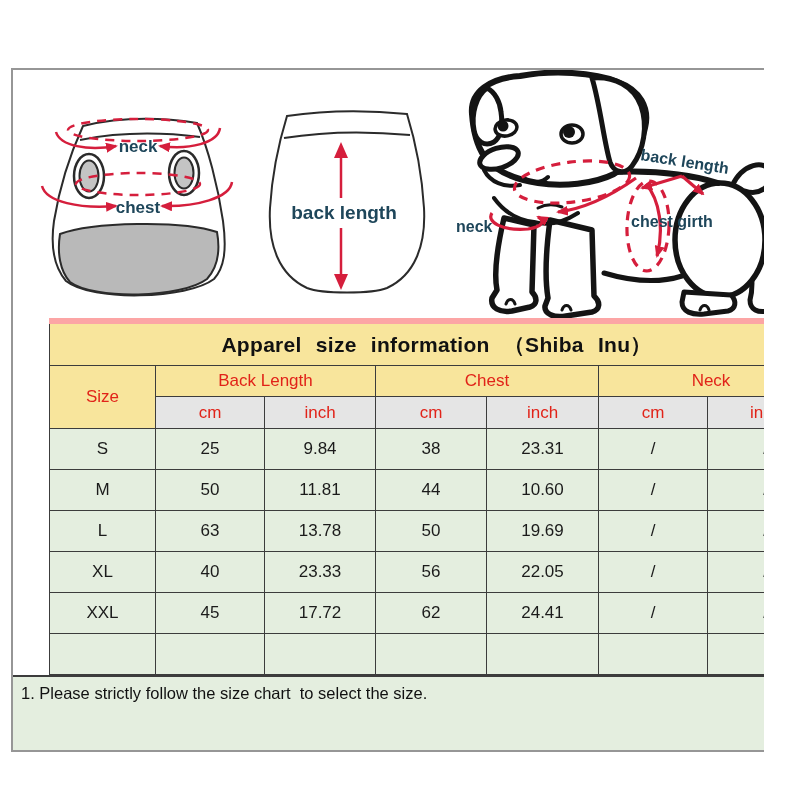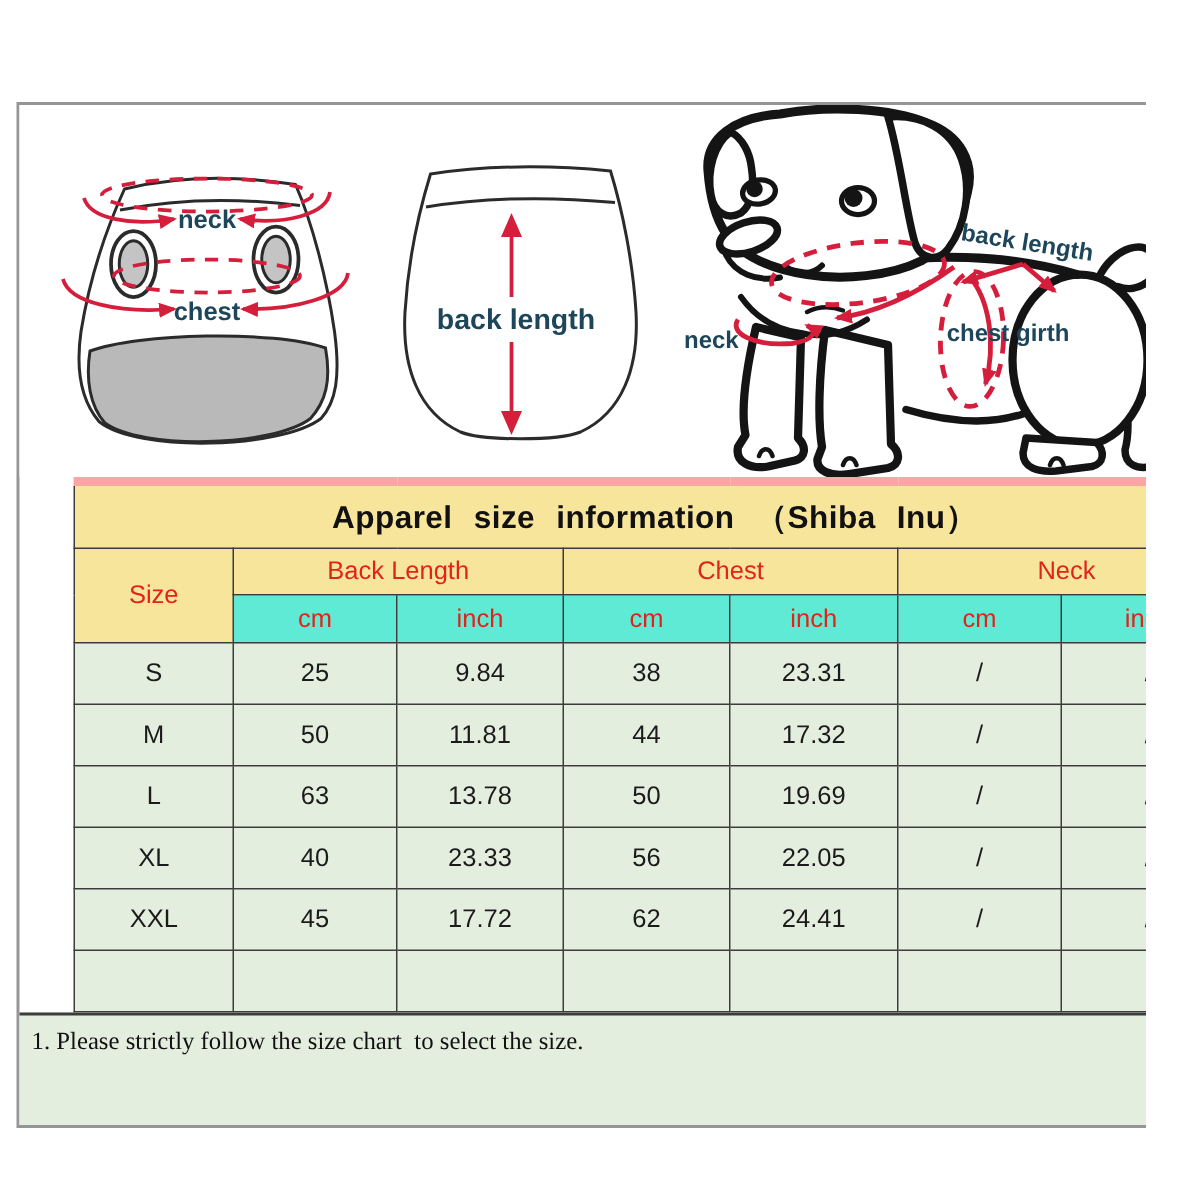--- a/index.html
+++ b/index.html
@@ -13,28 +13,28 @@
   .svg-back{left:244px;top:30px;}
   .svg-dog{left:429px;top:0px;}
 
   table.size-table{width:775px;border-collapse:collapse;table-layout:fixed;
         border-top:6px solid #fca5a5;margin-left:36px;}
   table.size-table td{border:1px solid #3c3c3c;text-align:center;vertical-align:middle;
         font-size:17px;color:#1b1b1b;padding:0;}
   tr.title-row td{height:41px;background:#f8e59c;font-weight:bold;font-size:21px;
         color:#111;word-spacing:8px;letter-spacing:0.3px;}
   tr.group-row td{height:30px;background:#f8e59c;color:#e12319;font-size:17px;}
-  tr.unit-row td{height:31px;background:#5eead4;color:#e12319;font-size:17px;}
+  tr.unit-row td{height:31px;background:#e5e5e5;color:#e12319;font-size:17px;}
   td.size-hdr{background:#f8e59c;color:#e12319;font-size:18px;}
   tr.data-row td{height:40px;background:#e4eedf;}
   tr.empty-row td{height:40px;background:#e4eedf;}
 
   .notes{box-sizing:border-box;height:75px;background:#e4eedf;border-top:2px solid #3c3c3c;
          padding:5px 8px 0 8px;}
-  .note-line{font-size:16.5px;color:#111;line-height:23px;white-space:pre-wrap;font-family:Liberation Serif, serif;}
+  .note-line{font-size:16.5px;color:#111;line-height:23px;white-space:pre-wrap;}
 
   text.diagram-label{font-weight:bold;fill:#1e465a;}
 </style>
 </head>
 <body>
 
 <div class="canvas">
   <div class="panel">
 
     <div class="illus">
@@ -184,21 +184,21 @@
           <td>38</td>
           <td>23.31</td>
           <td>/</td>
           <td>/</td>
         </tr>
         <tr class="data-row">
           <td>M</td>
           <td>50</td>
           <td>11.81</td>
           <td>44</td>
-          <td>17.32</td>
+          <td>10.60</td>
           <td>/</td>
           <td>/</td>
         </tr>
         <tr class="data-row">
           <td>L</td>
           <td>63</td>
           <td>13.78</td>
           <td>50</td>
           <td>19.69</td>
           <td>/</td>

